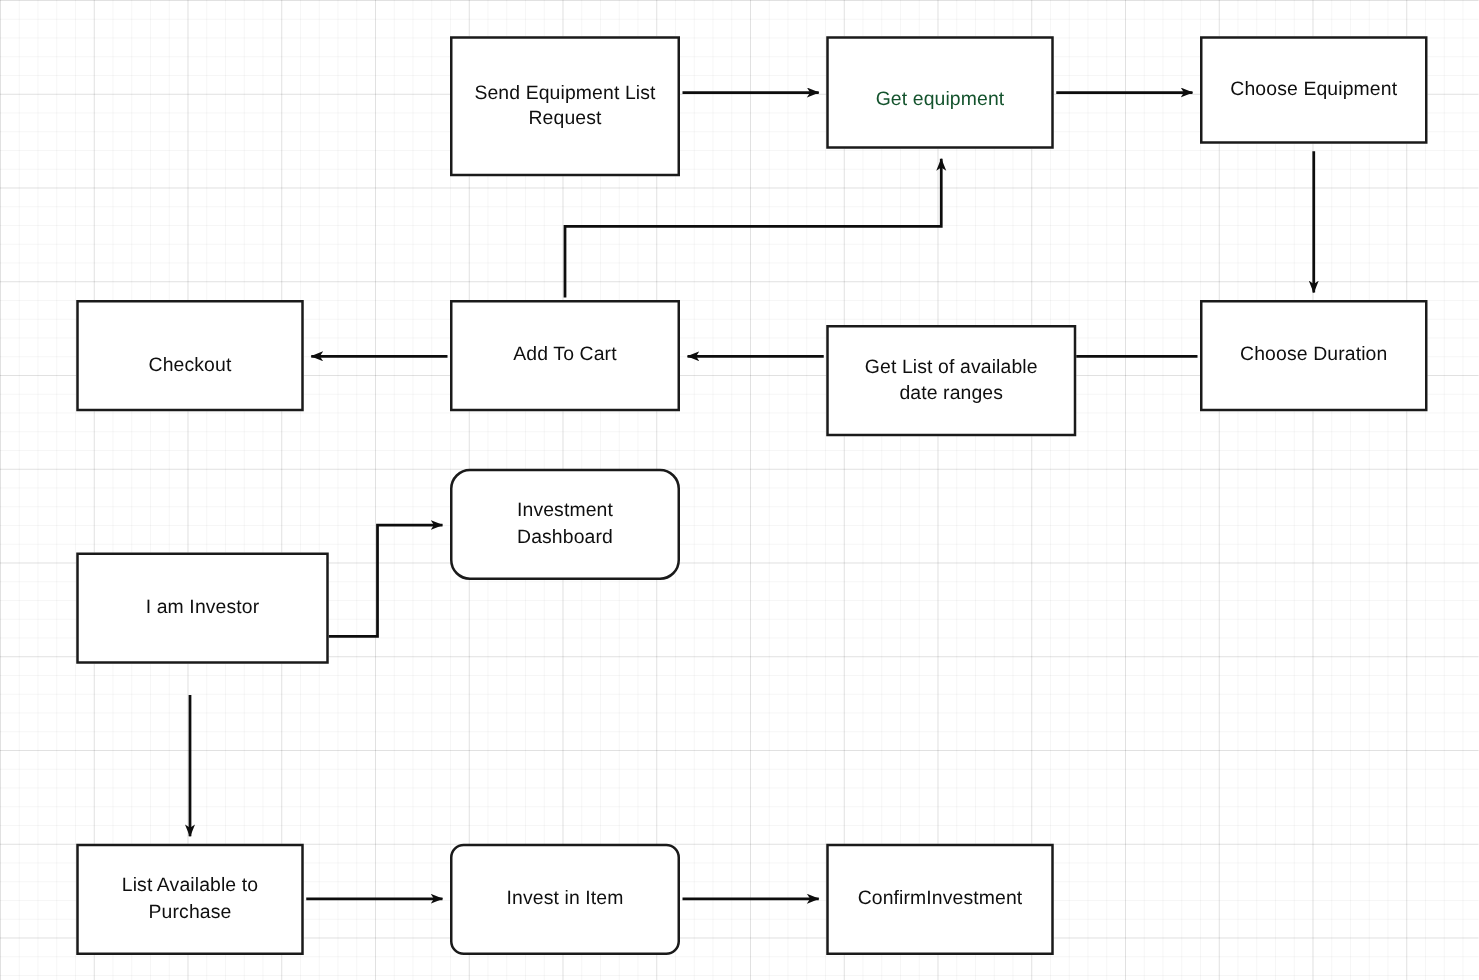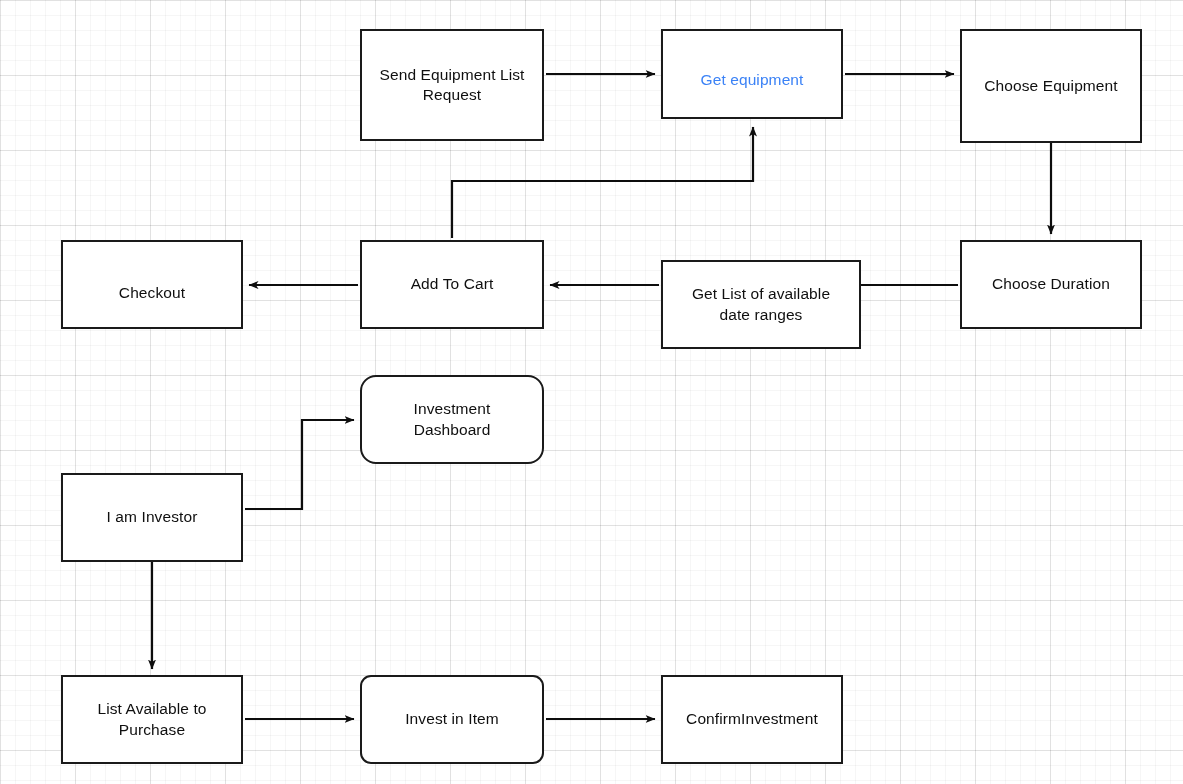--- a/index.html
+++ b/index.html
@@ -83,43 +83,43 @@
         <path d="M546,719 L655,719" fill="none" stroke="#0d0d0d" stroke-width="2.2" stroke-linejoin="miter" stroke-linecap="butt" marker-end="url(#arrow-head)"></path>
       </g>
   </svg>
 
   <div id="node-layer">
       <div class="node" style="left: 360px; top: 29px; width: 184px; height: 112px; background: rgb(255, 255, 255); border-color: rgb(26, 26, 26);">
         <span class="node-label" style="color: rgb(15, 15, 15);">Send Equipment List
 Request</span>
       </div>
       <div class="node" style="left: 661px; top: 29px; width: 182px; height: 90px; background: rgb(255, 255, 255); border-color: rgb(26, 26, 26);">
-        <span class="node-label" style="color: #3b82f6; margin-top: 12px;">Get equipment</span>
+        <span class="node-label" style="color: #14532d; margin-top: 12px;">Get equipment</span>
       </div>
-      <div class="node" style="left: 960px; top: 29px; width: 182px; height: 114px; background: rgb(255, 255, 255); border-color: rgb(26, 26, 26);">
+      <div class="node" style="left: 960px; top: 29px; width: 182px; height: 86px; background: rgb(255, 255, 255); border-color: rgb(26, 26, 26);">
         <span class="node-label" style="color: rgb(15, 15, 15);">Choose Equipment</span>
       </div>
       <div class="node" style="left: 61px; top: 240px; width: 182px; height: 89px; background: rgb(255, 255, 255); border-color: rgb(26, 26, 26);">
         <span class="node-label" style="color: rgb(15, 15, 15); margin-top: 18px;">Checkout</span>
       </div>
       <div class="node" style="left: 360px; top: 240px; width: 184px; height: 89px; background: rgb(255, 255, 255); border-color: rgb(26, 26, 26);">
         <span class="node-label" style="color: rgb(15, 15, 15);">Add To Cart</span>
       </div>
       <div class="node" style="left: 661px; top: 240px; width: 200px; height: 89px; background: rgb(255, 255, 255); border-color: rgb(26, 26, 26); margin-top: 20px;">
         <span class="node-label" style="color: rgb(15, 15, 15);">Get List of available
 date ranges</span>
       </div>
       <div class="node" style="left: 960px; top: 240px; width: 182px; height: 89px; background: rgb(255, 255, 255); border-color: rgb(26, 26, 26);">
         <span class="node-label" style="color: rgb(15, 15, 15);">Choose Duration</span>
       </div>
       <div class="node" style="left: 360px; top: 375px; width: 184px; height: 89px; background: rgb(255, 255, 255); border-color: rgb(26, 26, 26); border-radius: 16px;">
         <span class="node-label" style="color: rgb(15, 15, 15);">Investment
 Dashboard</span>
       </div>
-      <div class="node" style="left: 61px; top: 473px; width: 182px; height: 89px; background: rgb(255, 255, 255); border-color: rgb(26, 26, 26);">
+      <div class="node" style="left: 61px; top: 442px; width: 202px; height: 89px; background: rgb(255, 255, 255); border-color: rgb(26, 26, 26);">
         <span class="node-label" style="color: rgb(15, 15, 15);">I am Investor</span>
       </div>
       <div class="node" style="left: 61px; top: 675px; width: 182px; height: 89px; background: rgb(255, 255, 255); border-color: rgb(26, 26, 26);">
         <span class="node-label" style="color: rgb(15, 15, 15);">List Available to
 Purchase</span>
       </div>
       <div class="node" style="left: 360px; top: 675px; width: 184px; height: 89px; background: rgb(255, 255, 255); border-color: rgb(26, 26, 26); border-radius: 11px;">
         <span class="node-label" style="color: rgb(15, 15, 15);">Invest in Item</span>
       </div>
       <div class="node" style="left: 661px; top: 675px; width: 182px; height: 89px; background: rgb(255, 255, 255); border-color: rgb(26, 26, 26);">

